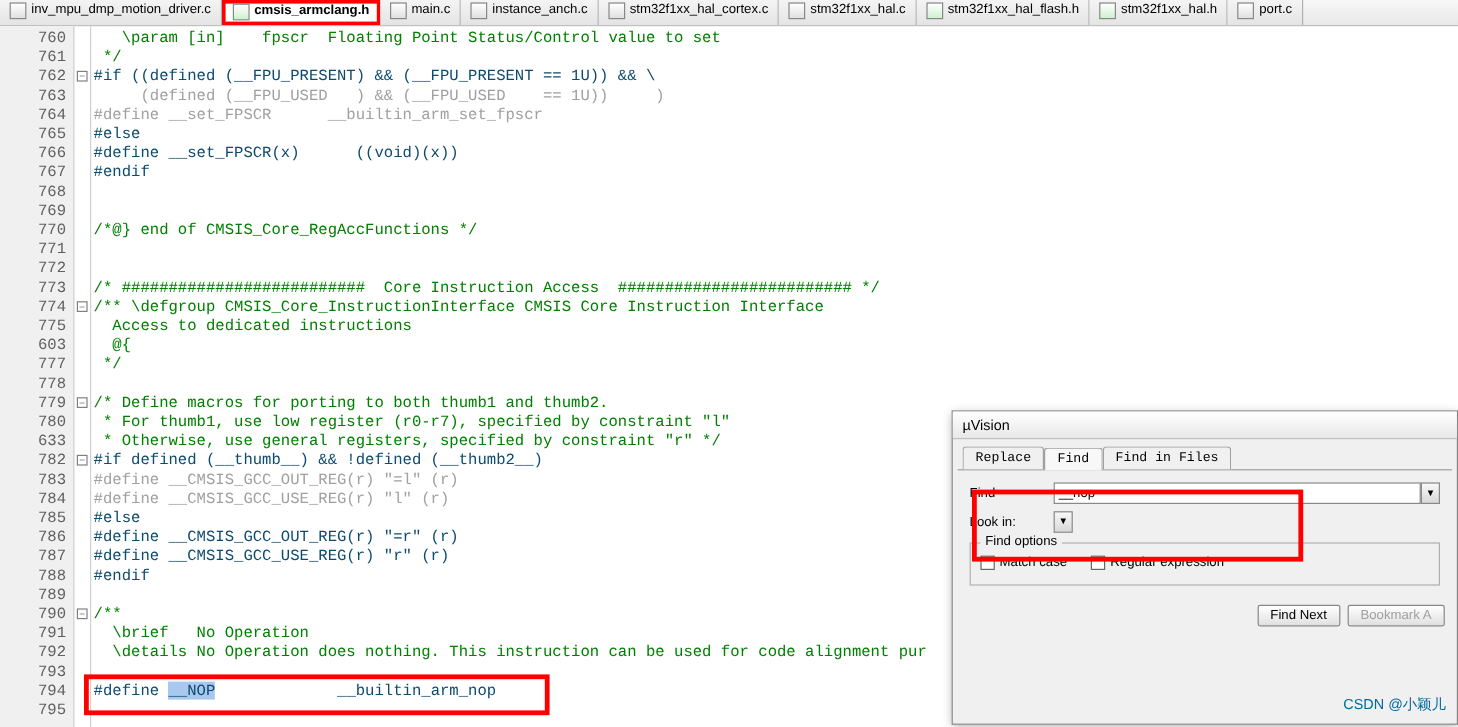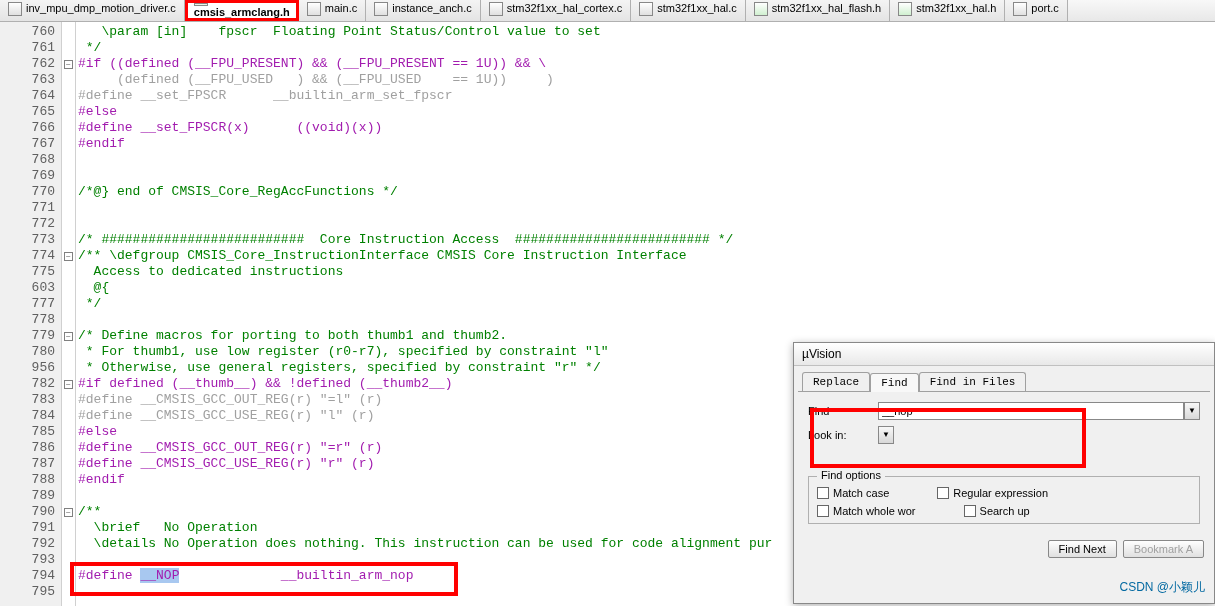--- a/index.html
+++ b/index.html
@@ -26,21 +26,20 @@
       background: linear-gradient(#f4f4f4, #e4e4e4);
       cursor: pointer;
       white-space: nowrap;
       font-size: 11px;
     }
     .tab-highlight {
       background: #fff;
       font-weight: bold;
       border: 3px solid #ff0000;
       padding: 0 6px;
-      flex-direction: column;
     }
     .file-icon {
       width: 14px;
       height: 14px;
       margin-right: 4px;
       display: inline-block;
     }
     .file-icon.c { background: linear-gradient(#fff, #e0e0e0); border: 1px solid #888; }
     .file-icon.h { background: linear-gradient(#fff, #d0f0d0); border: 1px solid #888; }
     .editor {
@@ -83,21 +82,21 @@
       flex: 1;
       font-family: "Courier New", monospace;
       font-size: 13px;
       line-height: 16px;
       white-space: pre;
       padding-left: 2px;
       padding-top: 2px;
       color: #000;
     }
     .c-comment { color: #008000; }
-    .c-preproc { color: #a21caf; font-family: Liberation Mono, monospace; }
+    .c-preproc { color: #0c4a6e; font-family: Liberation Mono, monospace; }
     .c-preproc-gray { color: #a0a0a0; }
     .sel-highlight { background: #a8c8f0; }
     .red-box {
       position: absolute;
       border: 4px solid #ff0000;
       pointer-events: none;
       z-index: 100;
     }
     .dialog {
       position: absolute;
@@ -162,34 +161,34 @@
       height: 18px;
       border: 1px solid #888;
       background: linear-gradient(#f8f8f8, #d8d8d8);
       text-align: center;
       font-size: 8px;
       line-height: 16px;
     }
     .fieldset {
       border: 1px solid #b0b0b0;
       padding: 10px 8px 6px 8px;
-      margin-top: 32px;
+      margin-top: 8px;
       position: relative;
     }
     .fieldset-legend {
       position: absolute;
       top: -8px;
       left: 8px;
       background: #f0f0f0;
       padding: 0 4px;
       font-size: 11px;
     }
     .checkbox-row {
       display: flex;
-      gap: 48px;
+      gap: 20px;
       align-items: flex-end;
     }
     .checkbox-item {
       display: flex;
       align-items: center;
       font-size: 11px;
       gap: 4px;
     }
     .chk {
       width: 12px;
@@ -280,21 +279,21 @@
       <div>771</div>
       <div>772</div>
       <div>773</div>
       <div>774</div>
       <div>775</div>
       <div>603</div>
       <div>777</div>
       <div>778</div>
       <div>779</div>
       <div>780</div>
-      <div>956</div>
+      <div>633</div>
       <div>782</div>
       <div>783</div>
       <div>784</div>
       <div>785</div>
       <div>786</div>
       <div>787</div>
       <div>788</div>
       <div>789</div>
       <div>790</div>
       <div>791</div>
@@ -369,30 +368,20 @@
       <div class="checkbox-row" style="margin-bottom:6px;">
         <div class="checkbox-item">
             <span class="chk"></span>
             <span>Match case</span>
           </div>
         <div class="checkbox-item">
             <span class="chk"></span>
             <span>Regular expression</span>
           </div>
       </div>
-      <div class="checkbox-row">
-        <div class="checkbox-item">
-            <span class="chk"></span>
-            <span>Match whole wor</span>
-          </div>
-        <div class="checkbox-item">
-            <span class="chk"></span>
-            <span>Search up</span>
-          </div>
-      </div>
     </div>
   </div>
   <div class="dialog-buttons">
     <div class="dlg-btn">Find Next</div>
     <div class="dlg-btn disabled">Bookmark A</div>
   </div>
 </div>
 
 <div class="watermark">CSDN @小颖儿</div>
 

